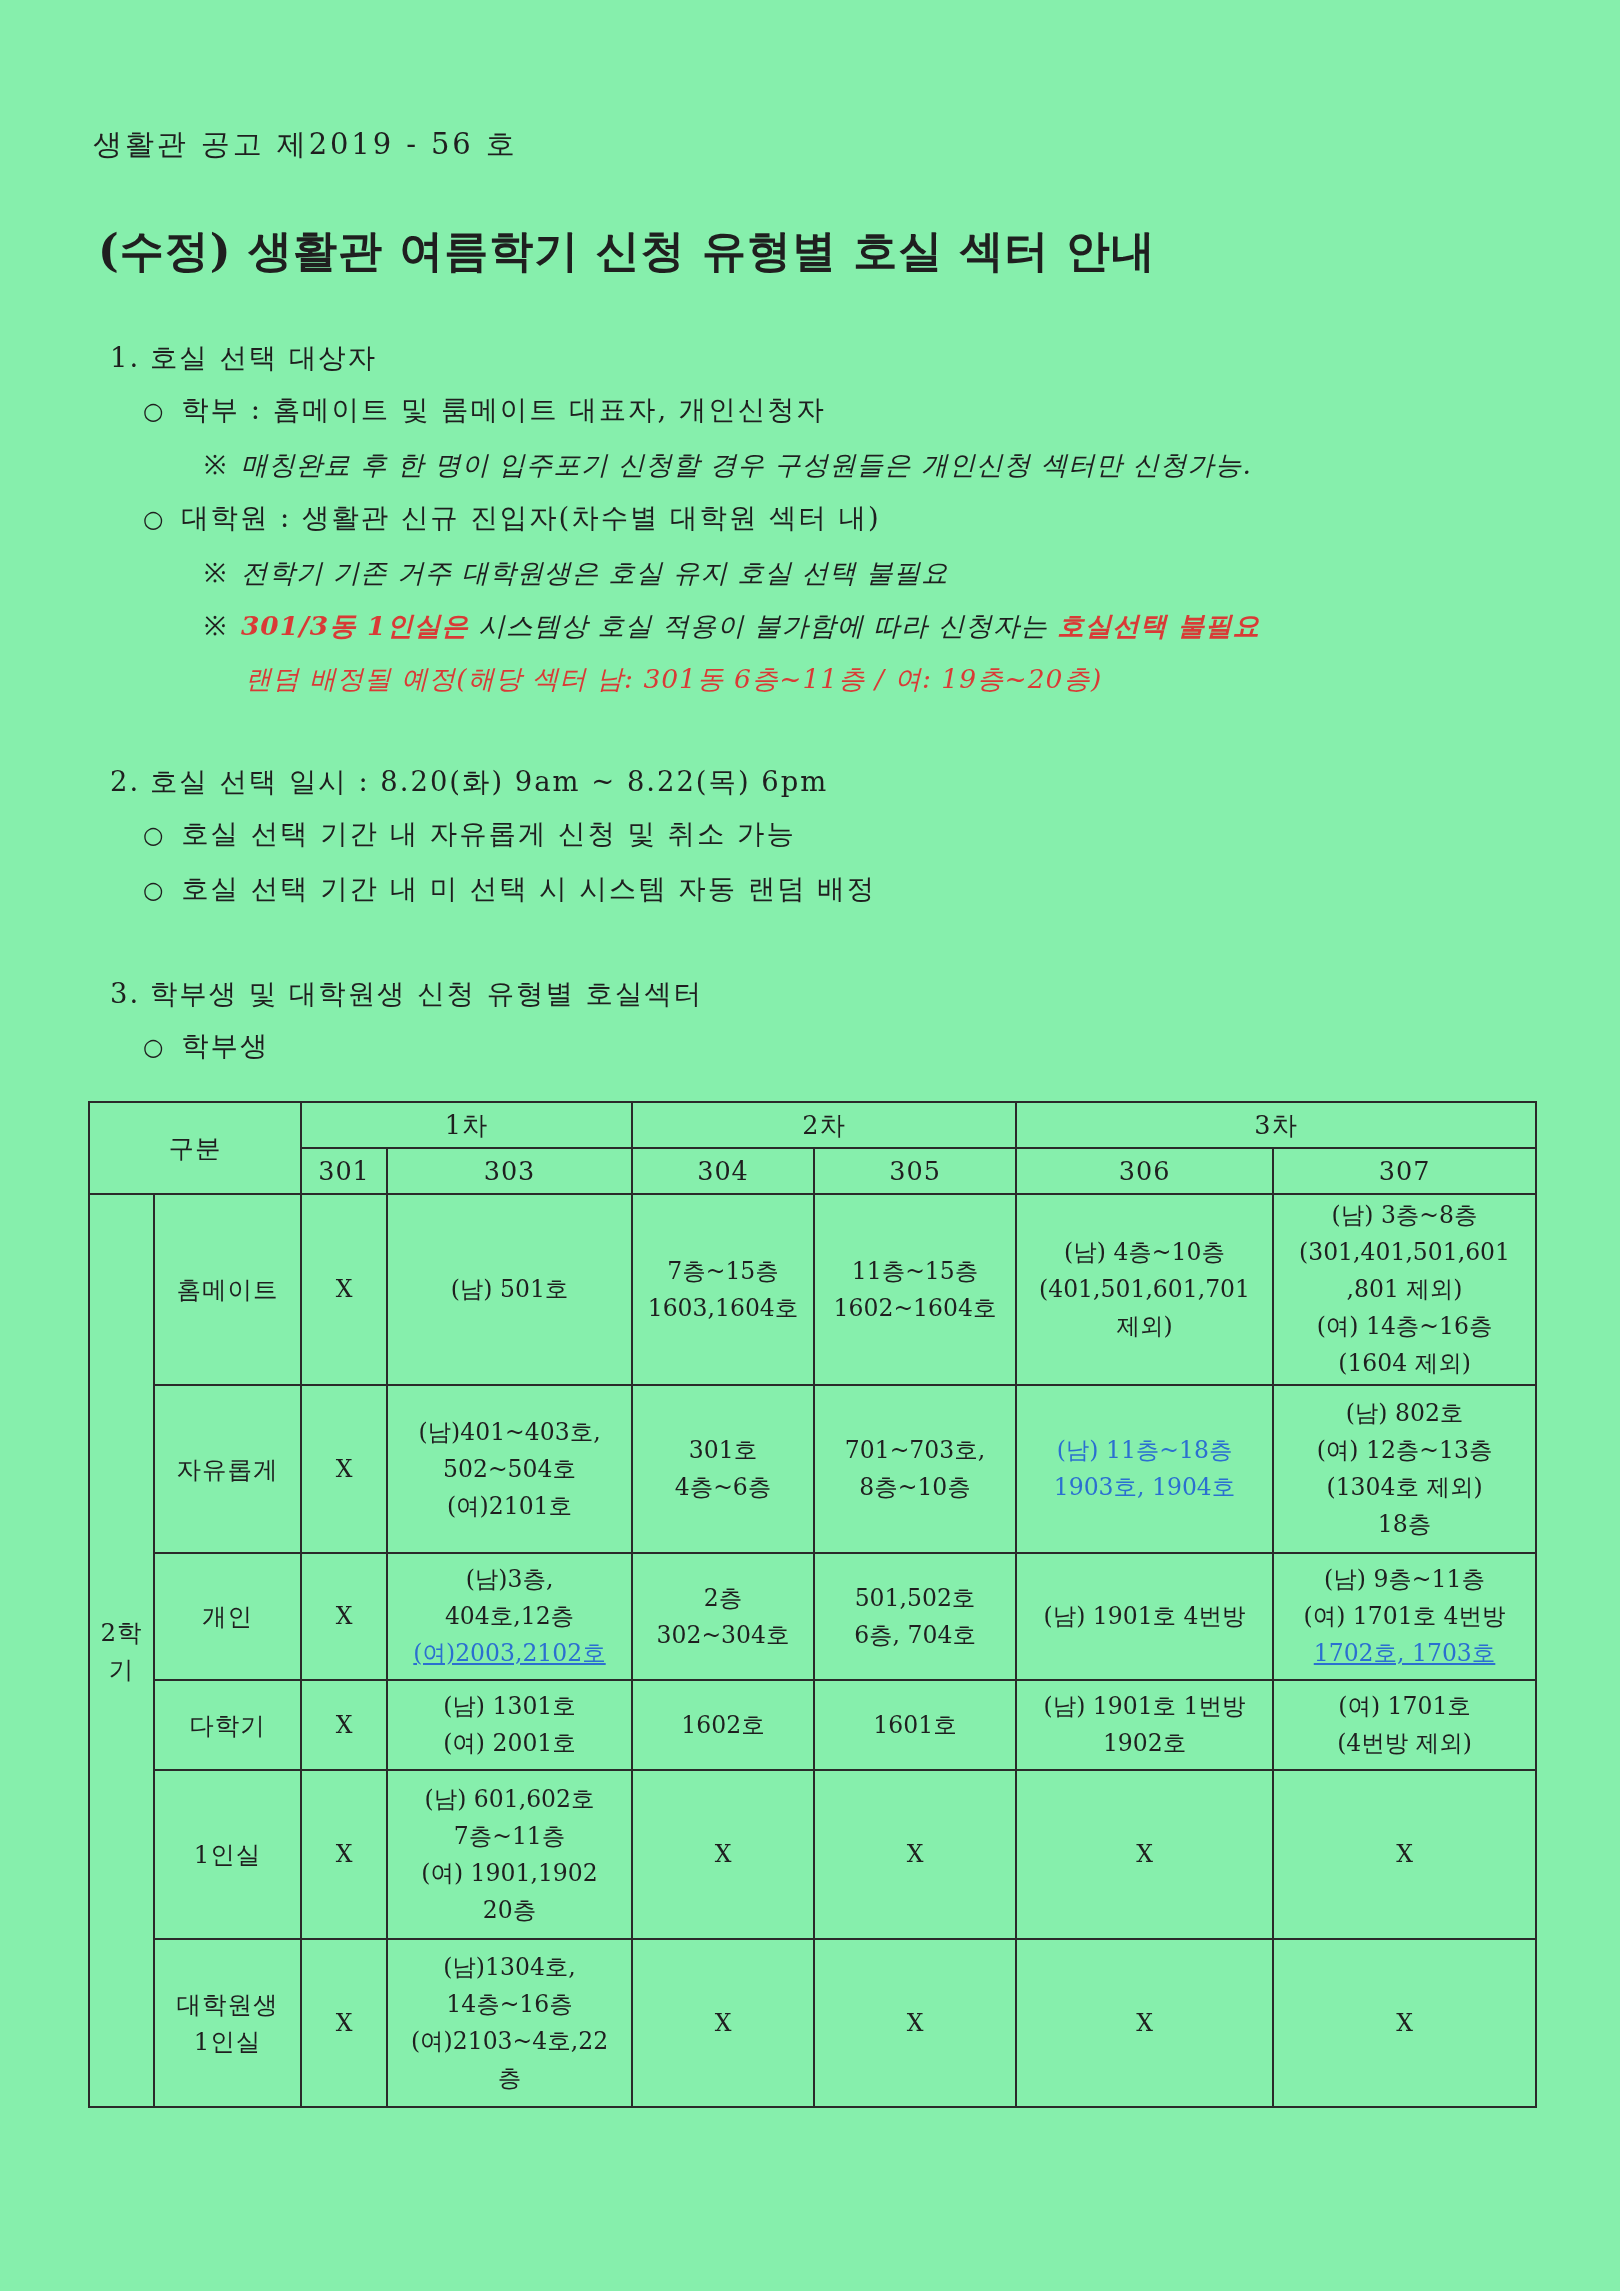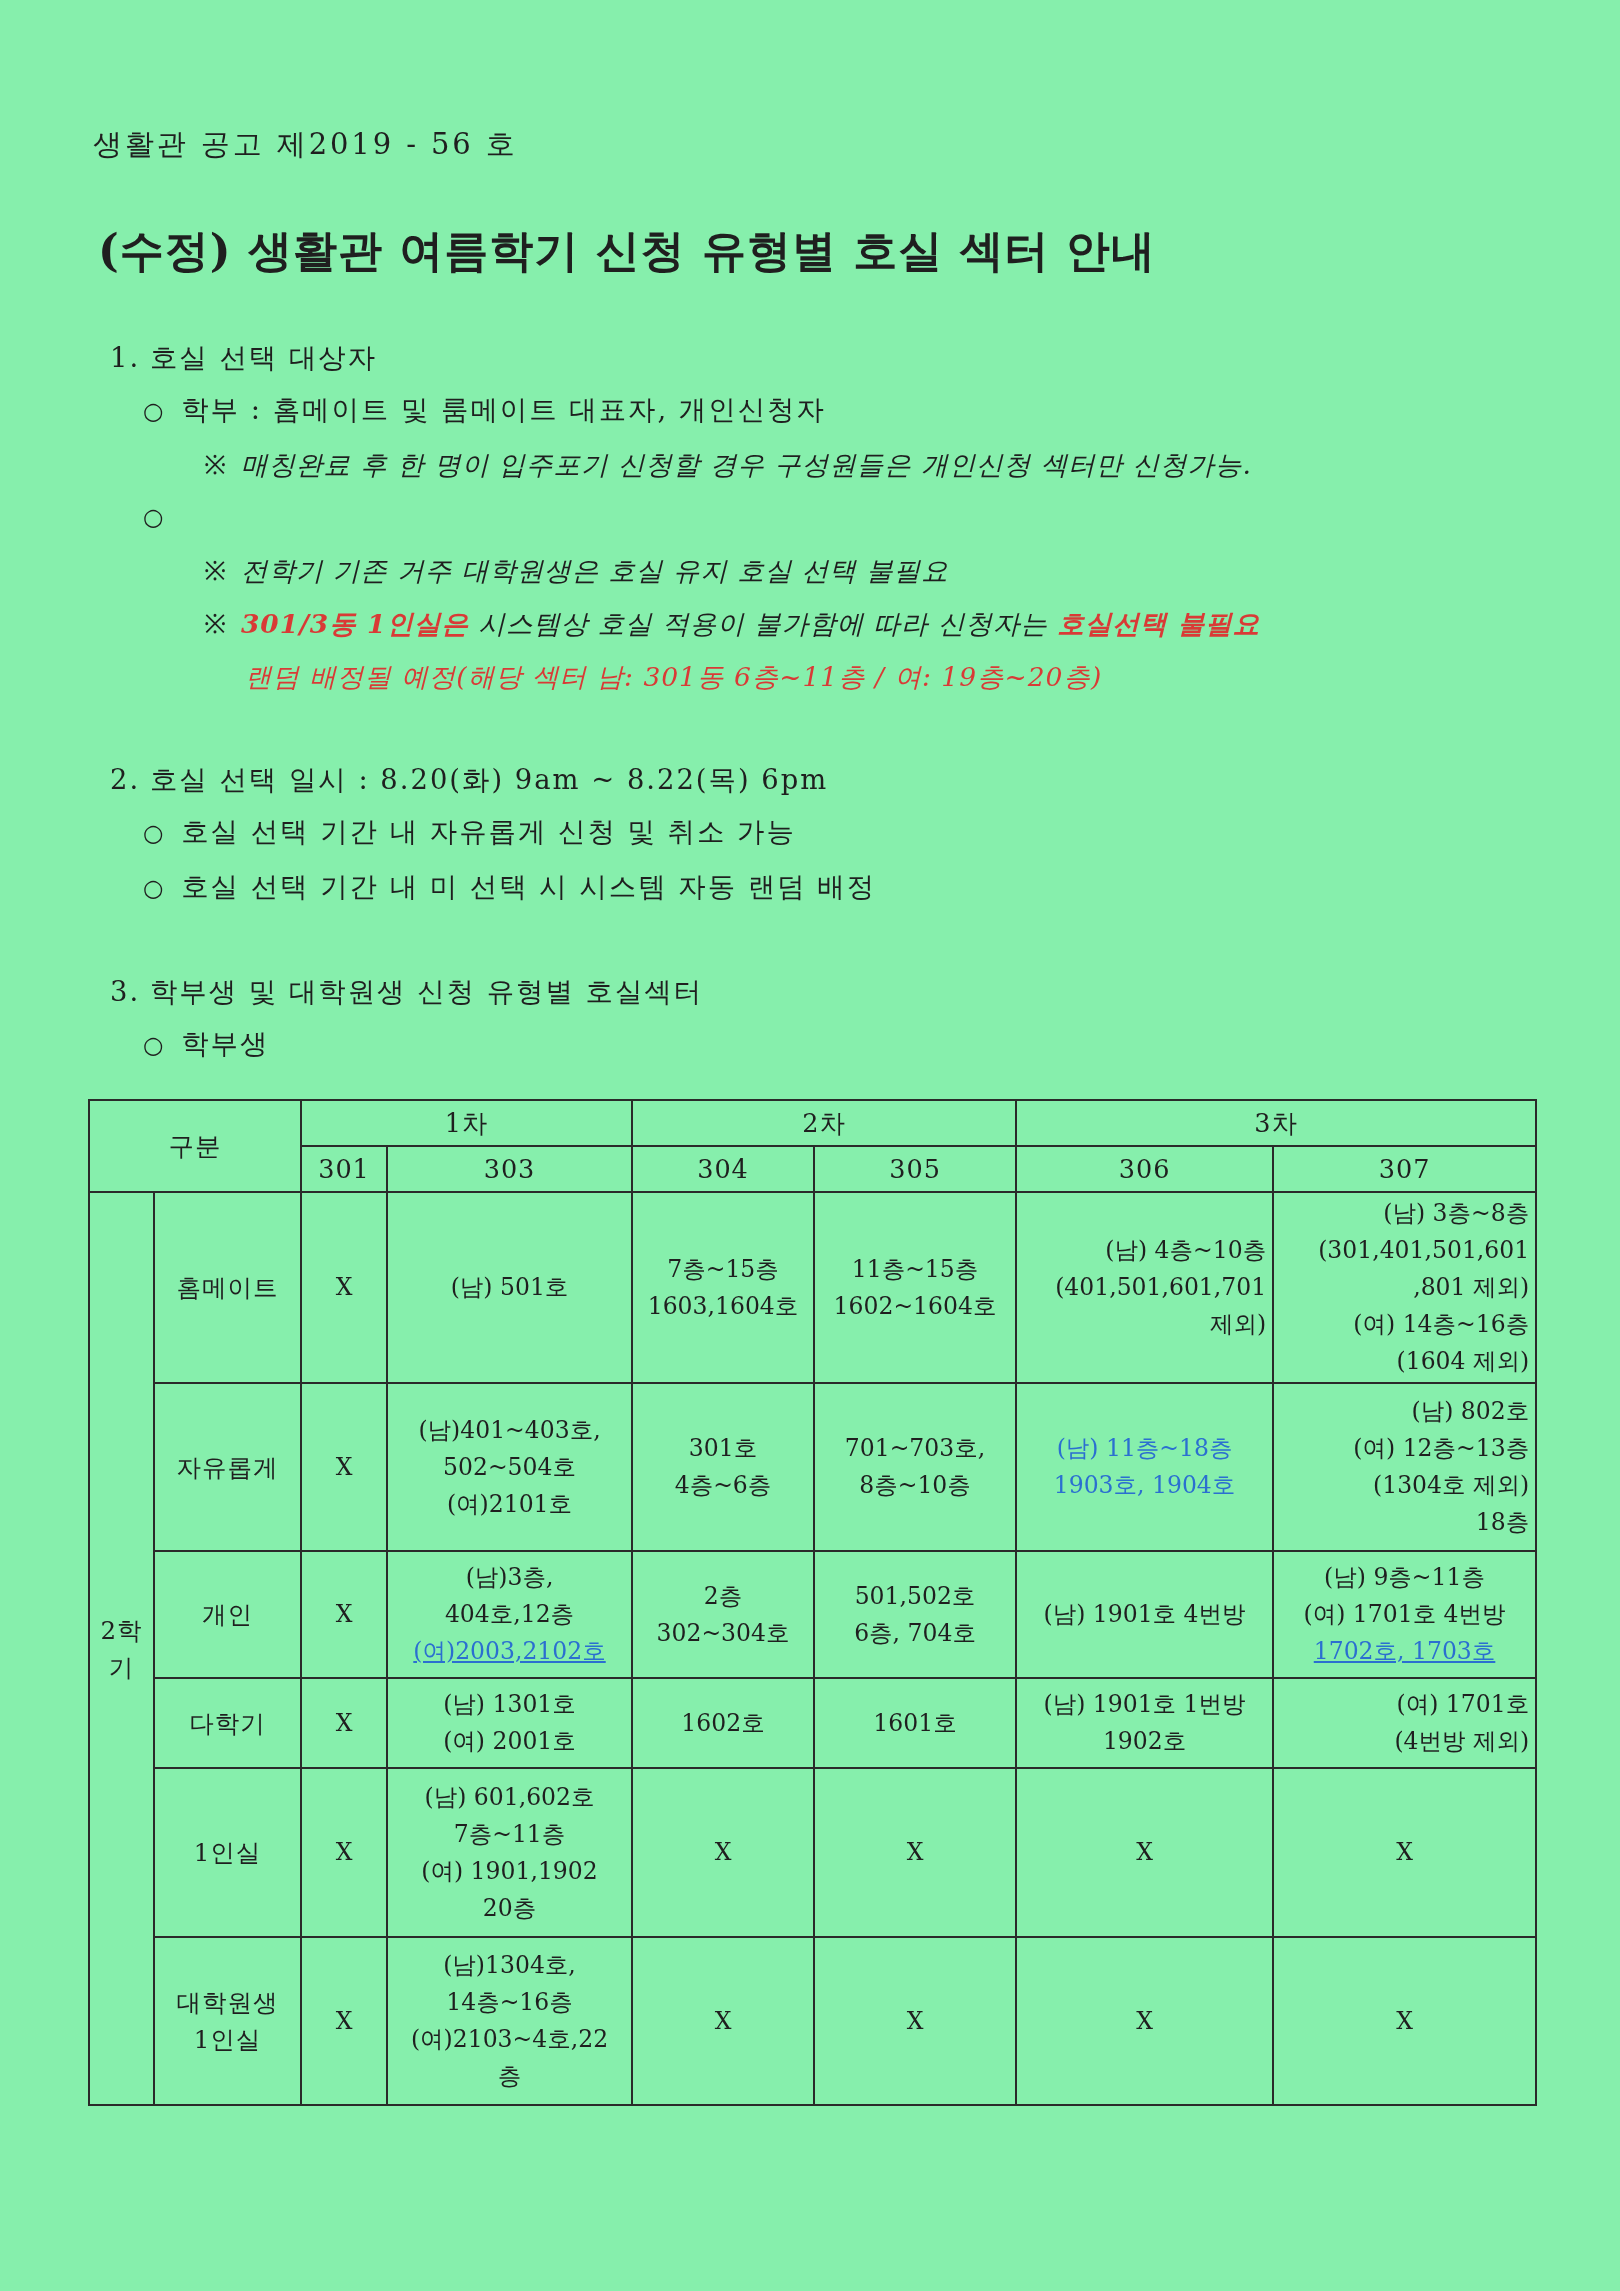--- a/index.html
+++ b/index.html
@@ -92,21 +92,21 @@
     overflow: hidden;
   }
   .sector-table thead th {
     height: 40px;
     font-size: 25.5px;
     letter-spacing: 1px;
   }
   .sector-table td {
     line-height: 37px;
   }
-  .sector-table td.left { text-align: right; }
+  .sector-table td.left { text-align: center; }
   .group-cell, .label-cell { font-size: 24.5px; letter-spacing: 1px; }
   .row-0 td { height: 184px; }
   .row-1 td { height: 162px; }
   .row-2 td { height: 121px; }
   .row-3 td { height: 84px; }
   .row-4 td { height: 163px; }
   .row-5 td { height: 162px; }
 </style>
 </head>
 <body>
@@ -125,20 +125,21 @@
       </div>
       <div class="bullet-line">
         <span class="bullet">○</span>
         <span>학부 : 홈메이트 및 룸메이트 대표자, 개인신청자</span>
       </div>
       <div class="note-line">
         <span class="note-marker">※</span><span>매칭완료 후 한 명이 입주포기 신청할 경우 구성원들은 개인신청 섹터만 신청가능.</span>
       </div>
       <div class="bullet-line">
         <span class="bullet">○</span>
+        <span>대학원 : 생활관 신규 진입자(차수별 대학원 섹터 내)</span>
       </div>
       <div class="note-line">
         <span class="note-marker">※</span><span>전학기 기존 거주 대학원생은 호실 유지 호실 선택 불필요</span>
       </div>
       <div class="note-line">
         <span class="note-marker">※</span><span class="red-bold">301/3동 1인실은</span><span> 시스템상 호실 적용이 불가함에 따라 신청자는 </span><span class="red-bold">호실선택 불필요</span>
       </div>
       <div class="note-cont red">랜덤 배정될 예정(해당 섹터 남: 301동 6층~11층 /  여: 19층~20층)</div>
     </div>
 

